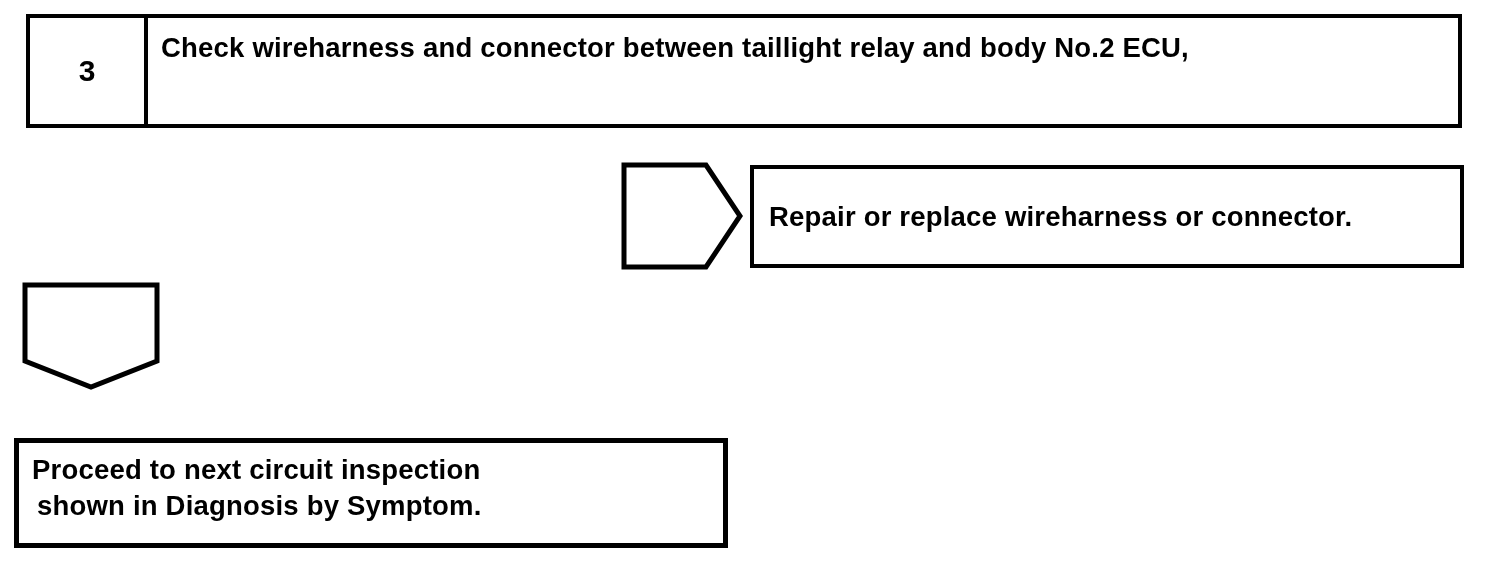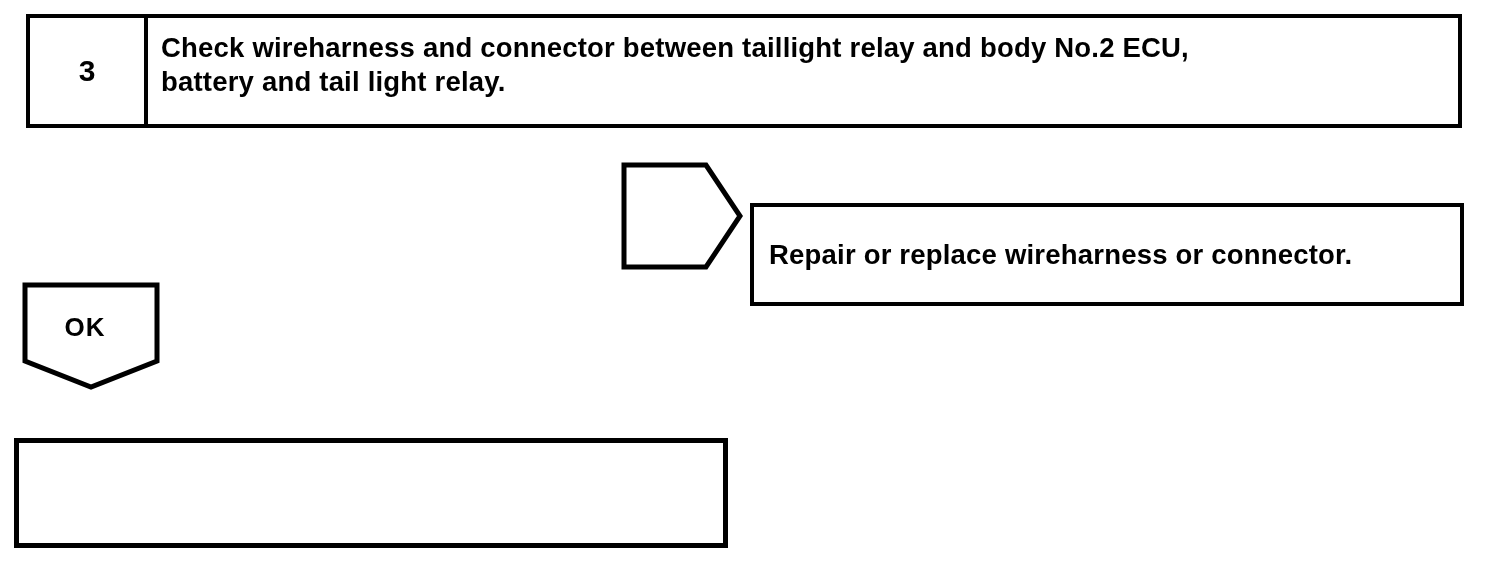--- a/index.html
+++ b/index.html
@@ -71,21 +71,20 @@
   .ng-box {
     left: 750px;
     top: 165px;
     width: 714px;
     height: 103px;
     display: flex;
     align-items: center;
     padding-left: 15px;
     font-size: 27.5px;
     letter-spacing: 0.2px;
-    margin-top: 38px;
   }
   
   .ok-shape {
     position: absolute;
     left: 22px;
     top: 282px;
     width: 138px;
     height: 108px;
   }
   .ok-shape svg { display: block; }
@@ -117,37 +116,37 @@
 </style>
 </head>
 <body>
 
 <div class="page">
 
   <div class="box step-box">
     <div class="step-num-cell">3</div>
     <div class="step-text">
       <div>Check wireharness and connector between taillight relay and body No.2 ECU,</div>
-      <div>battery and tail light relay.</div>
     </div>
   </div>
 
   <div class="ng-shape">
     <svg width="122" height="108" viewBox="0 0 122 108">
       <polygon points="3,3 85,3 119,54 85,105 3,105" fill="#ffffff" stroke="#000000" stroke-width="5"></polygon>
     </svg>
   </div>
 
   <div class="box ng-box">
     <span>Repair or replace wireharness or connector.</span>
   </div>
 
   <div class="ok-shape">
     <svg width="138" height="108" viewBox="0 0 138 108">
       <polygon points="3,3 135,3 135,79 69,105 3,79" fill="#ffffff" stroke="#000000" stroke-width="5"></polygon>
     </svg>
-    <div class="ok-label">OK</div>
   </div>
 
   <div class="box result-box">
+    <div>Proceed to next circuit inspection</div>
+    <div class="result-line2">shown in Diagnosis by Symptom.</div>
   </div>
 
 </div>
 
 </body></html>

